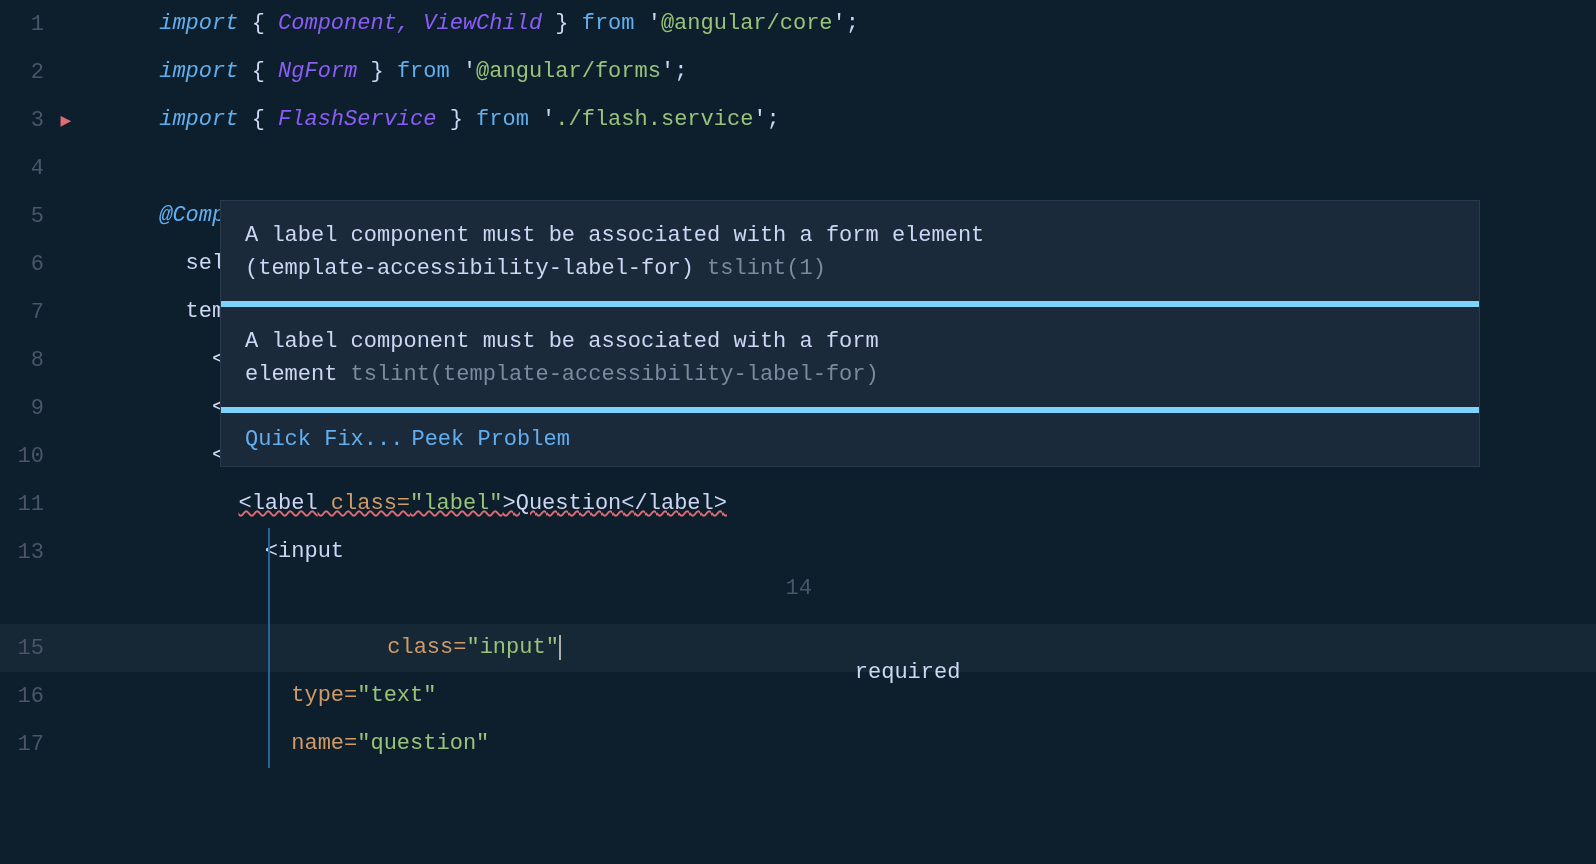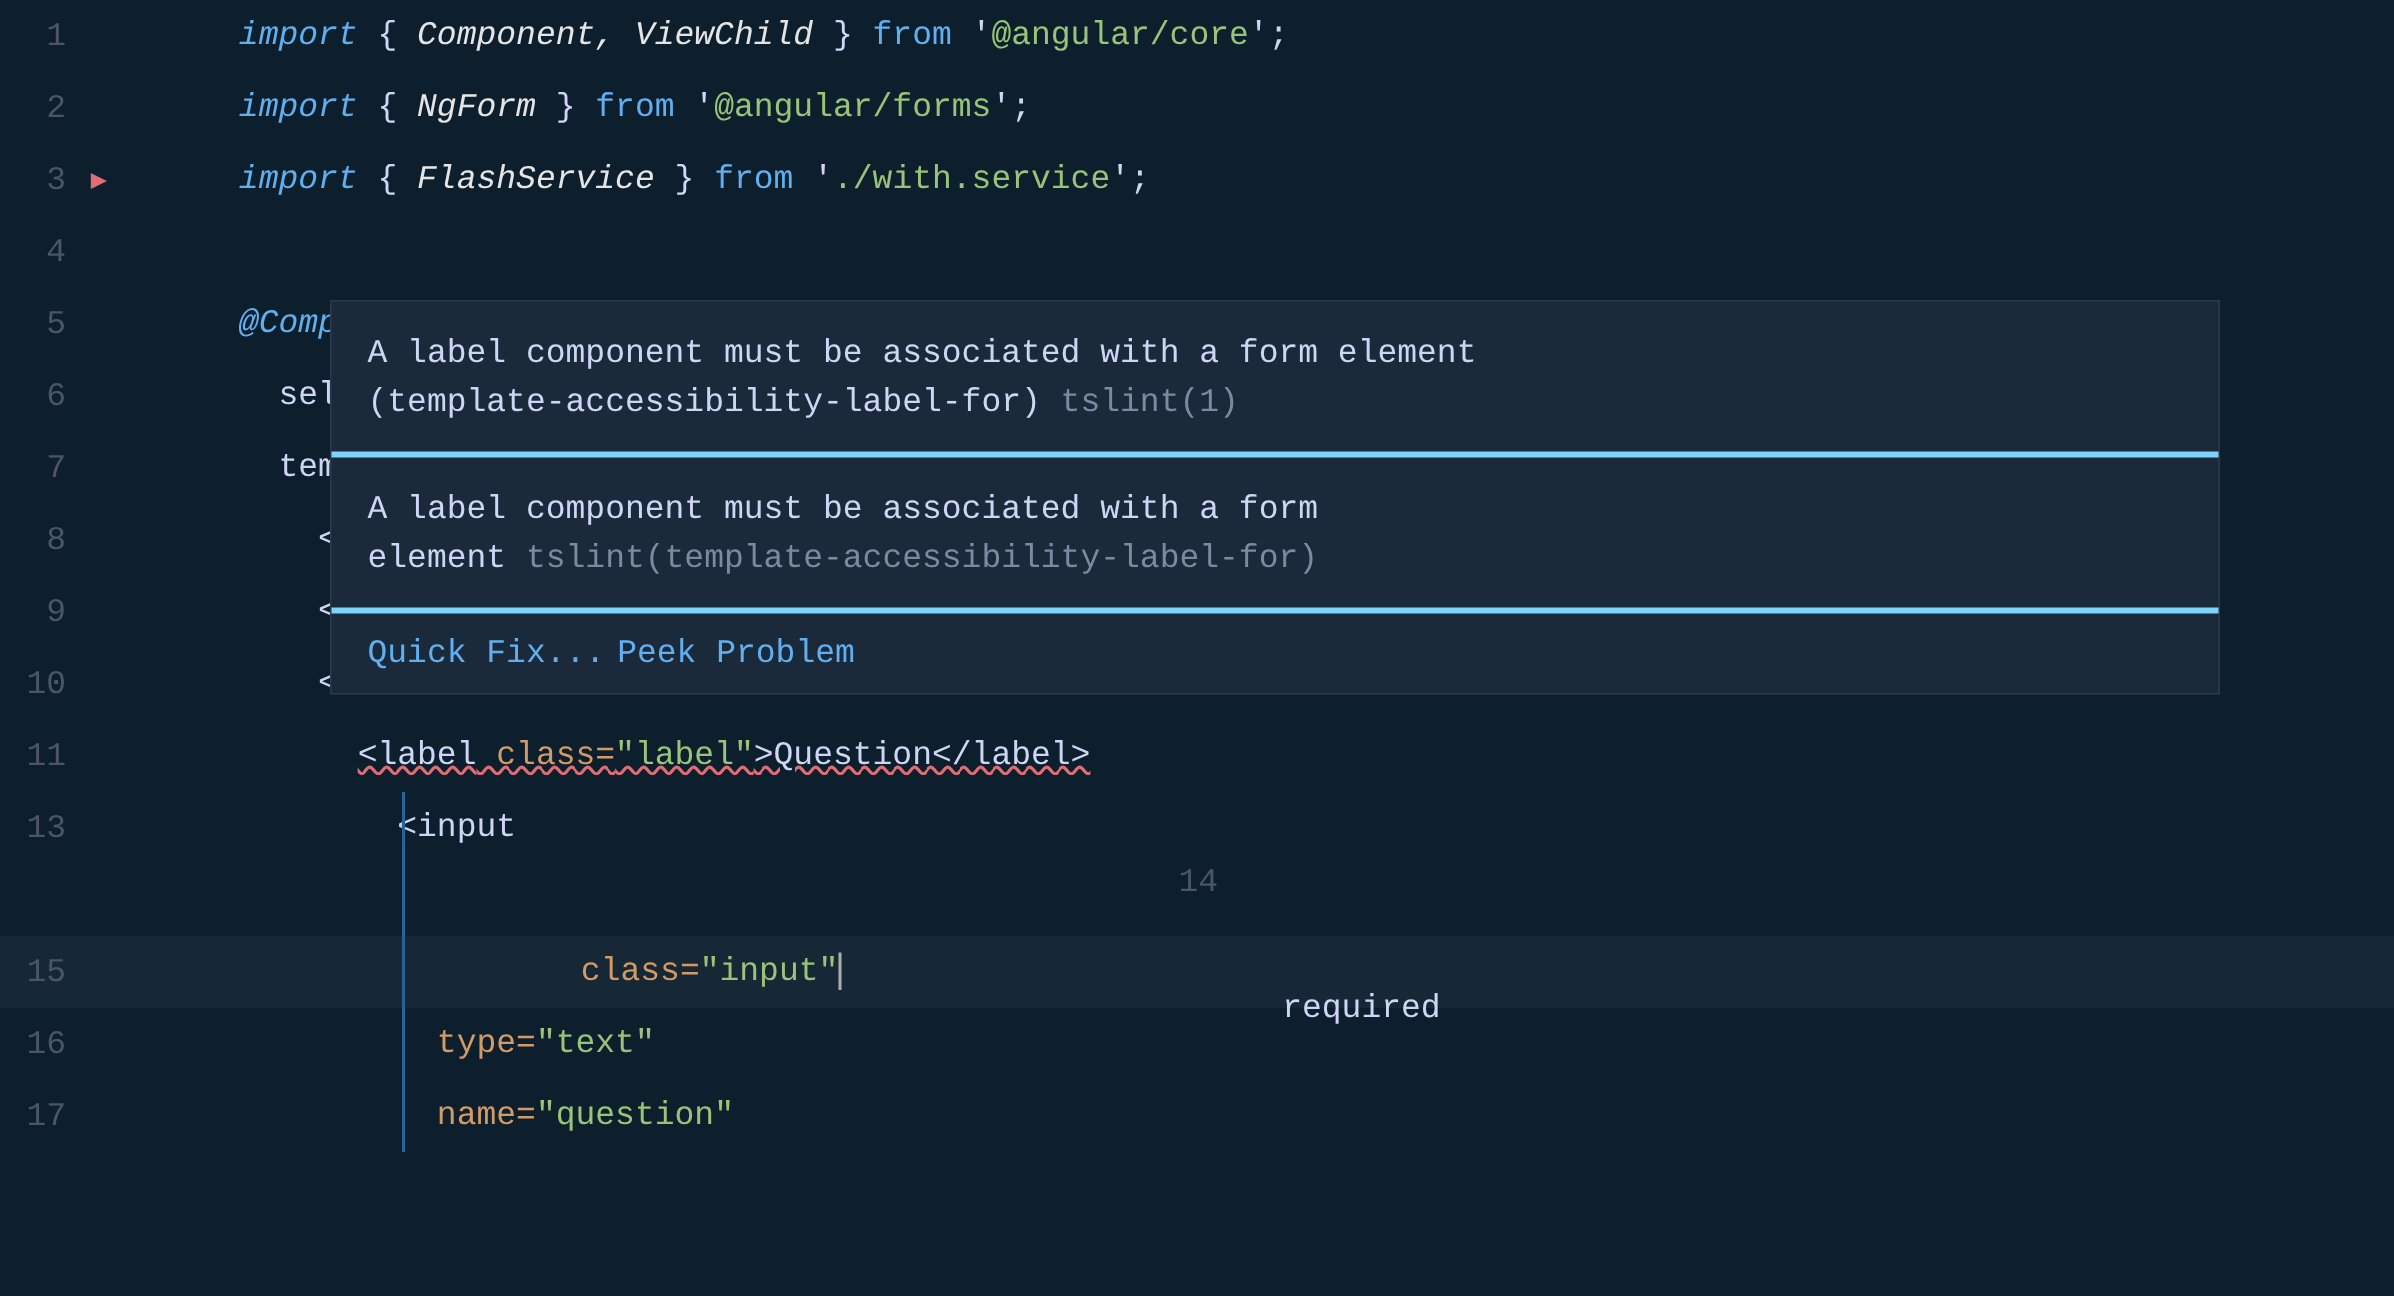--- a/index.html
+++ b/index.html
@@ -57,21 +57,21 @@
       padding-left: 8px;
       white-space: pre;
       font-size: 22px;
       line-height: 48px;
     }
 
     
     .kw-import { color: #61afef; font-style: italic; }
     .kw-from   { color: #61afef; }
     .brace     { color: #cdd6f4; }
-    .class-name { color: #e5e5e5; font-style: italic; text-align: center; }
+    .class-name { color: #8b5cf6; font-style: italic; text-align: center; }
     .string    { color: #98c379; }
     .decorator { color: #61afef; font-style: italic; }
     .html-attr { color: #d19a66; }
     .html-val  { color: #98c379; }
     .html-bracket { color: #cdd6f4; }
     .plain     { color: #cdd6f4; }
 
     
     .squiggly {
       text-decoration: underline wavy #e06c75;
@@ -85,21 +85,21 @@
       left: 220px;
       width: 1260px;
       background-color: #1a2a3a;
       border: 1px solid #2a3a4a;
       z-index: 100;
       font-family: 'Consolas', 'Courier New', monospace;
     }
 
     .tooltip-section {
       padding: 18px 24px 16px 24px;
-      border-bottom: 4px solid #7dd3fc;
+      border-bottom: 6px solid #7dd3fc;
     }
 
     .tooltip-section:last-of-type {
       border-bottom: none;
     }
 
     .tooltip-text-main {
       color: #cdd6f4;
       font-size: 22px;
       line-height: 1.5;
@@ -153,21 +153,21 @@
       <span class="kw-import">import</span><span class="brace"> { </span><span class="class-name">NgForm</span><span class="brace"> } </span><span class="kw-from">from</span><span class="plain"> '</span><span class="string">@angular/forms</span><span class="plain">';</span>
     </span>
   </div>
 
   <div class="code-line">
     <span class="line-number">3</span>
     <span class="line-gutter">
       <span class="breakpoint-arrow">▶</span>
     </span>
     <span class="line-content">
-      <span class="kw-import">import</span><span class="brace"> { </span><span class="class-name">FlashService</span><span class="brace"> } </span><span class="kw-from">from</span><span class="plain"> '</span><span class="string">./with.service</span><span class="plain">';</span>
+      <span class="kw-import">import</span><span class="brace"> { </span><span class="class-name">FlashService</span><span class="brace"> } </span><span class="kw-from">from</span><span class="plain"> '</span><span class="string">./flash.service</span><span class="plain">';</span>
     </span>
   </div>
 
   <div class="code-line">
     <span class="line-number">4</span>
     <span class="line-gutter"></span>
     <span class="line-content"></span>
   </div>
 
   <div class="code-line" style="overflow:hidden;">

